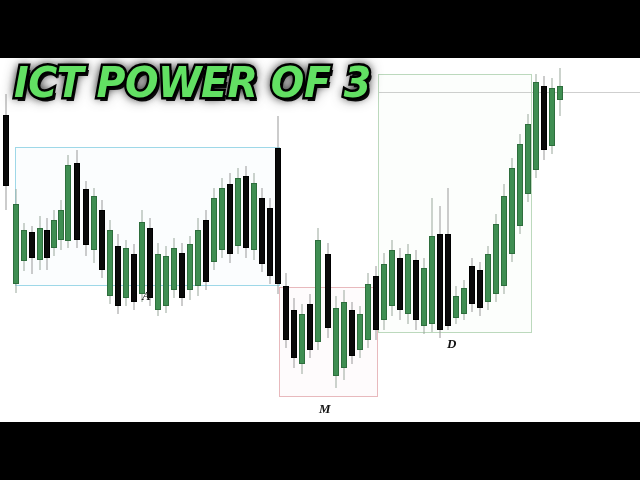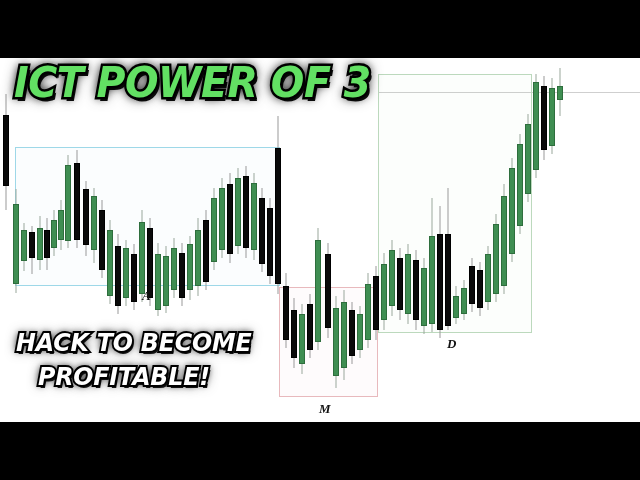--- a/index.html
+++ b/index.html
@@ -454,21 +454,17 @@
         </div>
         <div class="candle bull" style="left: 557px; top: 10px; width: 6px; height: 48px;">
           <div class="wick" style="top: 0px; height: 48px;"></div>
           <div class="body" style="top: 18px; height: 14px;"></div>
         </div>
       </div>
   </div>
 
   <div id="title-headline">ICT POWER OF 3</div>
 
-  <div id="subtitle-block">
-    <span class="subtitle-line" id="subtitle-line-1">HACK TO BECOME</span>
-    <span class="subtitle-line" id="subtitle-line-2">PROFITABLE!</span>
-  </div>
 
   <div class="letterbox" id="letterbox-top"></div>
   <div class="letterbox" id="letterbox-bottom"></div>
 
 </div>
 
 </body></html>

